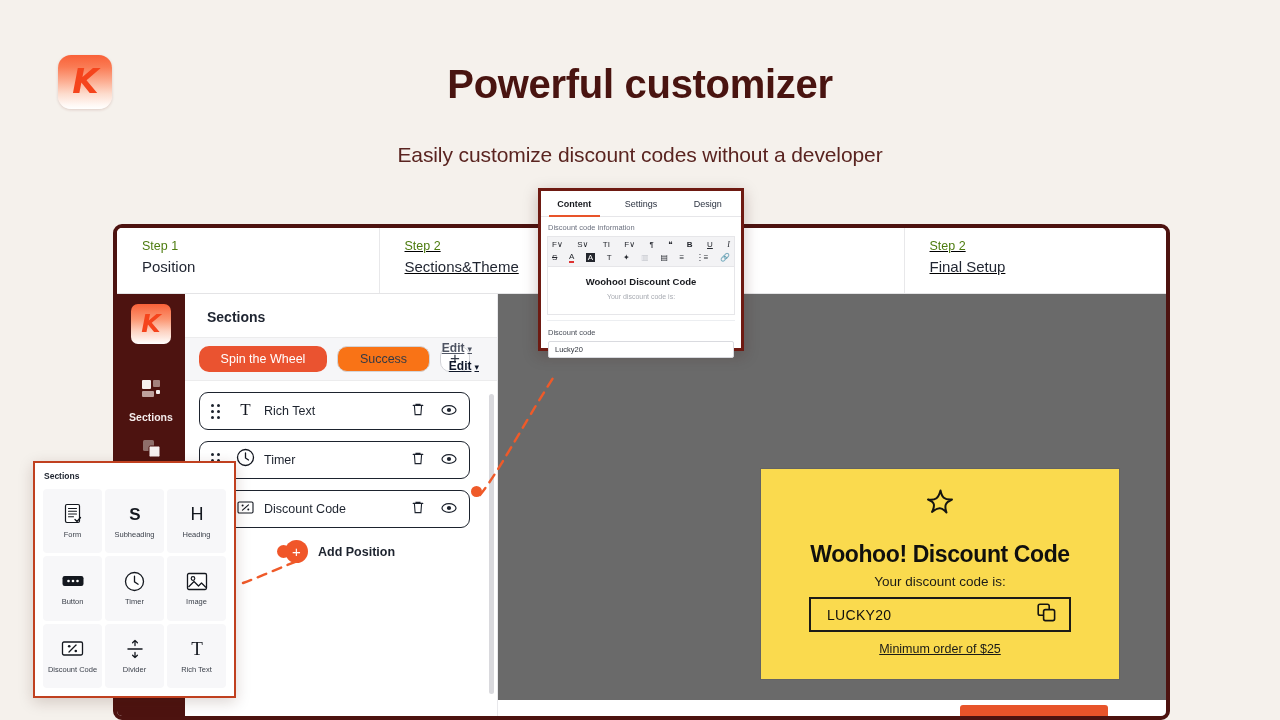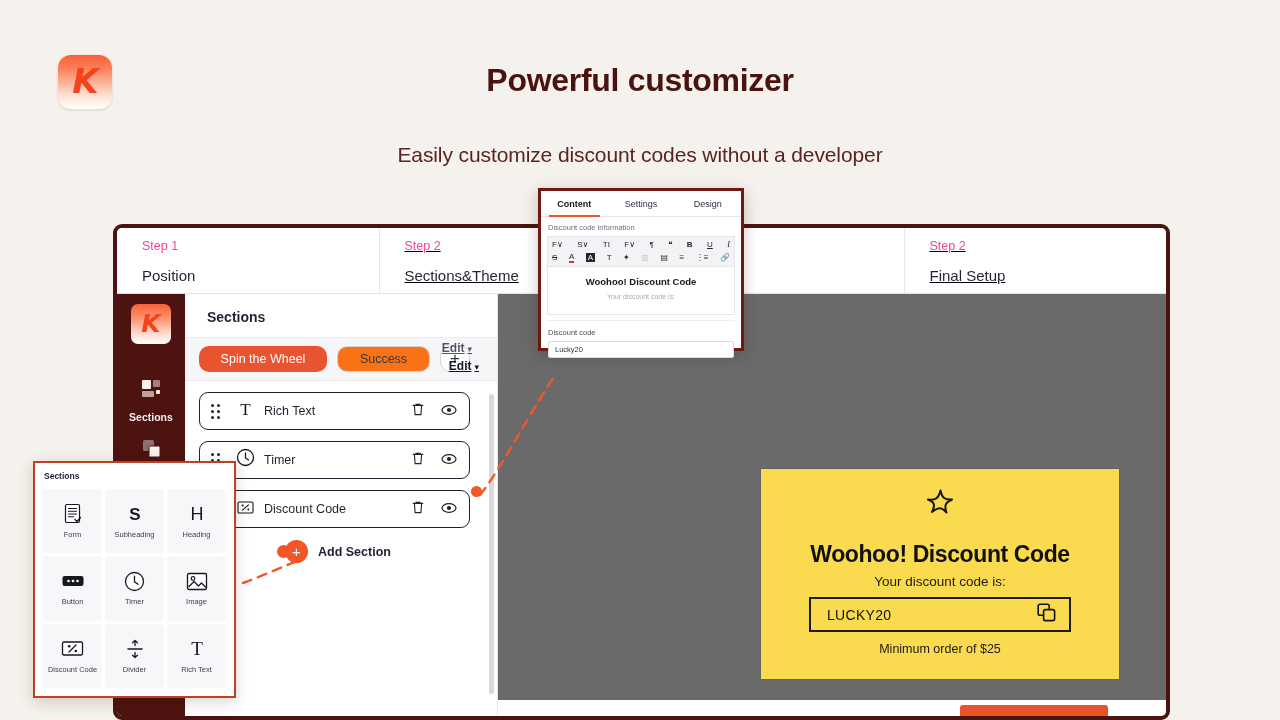--- a/index.html
+++ b/index.html
@@ -20,42 +20,42 @@
     overflow:hidden;
   }
   .logo-badge .k{
     position:absolute;left:0;right:0;top:50%;transform:translateY(-52%);
     text-align:center;font-size:34px;font-weight:700;font-style:italic;
     color:#f5441c;line-height:1;letter-spacing:-1px;
     font-family:"DejaVu Sans","Liberation Sans",sans-serif;
   }
   .hdr-title{
     position:absolute;left:0;right:0;top:62px;text-align:center;
-    font-size:32px;font-weight:700;color:#491410;letter-spacing:-.3px;
+    font-size:40px;font-weight:700;color:#491410;letter-spacing:-.3px;
   }
   .hdr-sub{
     position:absolute;left:0;right:0;top:143px;text-align:center;
     font-size:21px;font-weight:400;color:#5a2420;letter-spacing:-.1px;
   }
 
   
   .app-window{
     position:absolute;left:113px;top:224px;width:1057px;height:496px;
     background:#ffffff;border:4px solid #4d1310;border-radius:9px;
     box-sizing:border-box;overflow:hidden;
   }
   .steps-bar{
     position:absolute;left:0;top:0;right:0;height:66px;background:#fff;
     display:flex;border-bottom:1px solid #e4e4e6;box-sizing:border-box;
   }
   .step{
     flex:1;padding:11px 0 0 25px;box-sizing:border-box;position:relative;
   }
   .step + .step{border-left:1px solid #e8e8ea;text-decoration:underline;}
-  .step .s-lbl{font-size:12.5px;color:#ec4899;margin-bottom:14px;}
+  .step .s-lbl{font-size:12.5px;color:#4d7c0f;margin-bottom:5px;}
   .step .s-val{font-size:15px;color:#1f2430;font-weight:400;}
   .step.active:after{
     content:"";position:absolute;left:25px;bottom:18px;width:60px;height:2px;background:#e8542a;
   }
 
   .work{position:absolute;left:0;top:66px;right:0;bottom:0;display:flex;}
 
   
   .sidebar{
     width:68px;background:#4d1310;flex:0 0 68px;position:relative;
@@ -151,21 +151,21 @@
   }
   .ycard .codebox{
     position:absolute;left:48px;top:128px;width:262px;height:35px;border:2px solid #1b1b17;
     box-sizing:border-box;display:flex;align-items:center;
   }
   .ycard .codebox .code{
     margin-left:16px;font-size:14px;font-weight:500;color:#10100e;letter-spacing:.3px;
   }
   .ycard .codebox .copy{margin-left:auto;margin-right:13px;}
   .ycard .minorder{
-    position:absolute;left:0;right:0;top:173px;text-align:center;font-size:12.5px;color:#1b1b17;
+    position:absolute;left:0;right:0;top:173px;text-align:center;font-size:12.5px;color:#1b1b17;text-decoration:underline;
   }
   .bottom-strip{
     position:absolute;left:0;right:0;bottom:0;height:16px;background:#fff;
   }
   .bottom-btn{
     position:absolute;right:58px;bottom:0;width:148px;height:11px;background:#e8542a;border-radius:3px 3px 0 0;
   }
 
   
   .editor-panel{
@@ -387,21 +387,21 @@
                 <svg width="16" height="12" viewBox="0 0 16 12">
                     <ellipse cx="8" cy="6" rx="7" ry="4.4" fill="none" stroke="#1d232e" stroke-width="1.2"></ellipse>
                     <circle cx="8" cy="6" r="2.1" fill="#1d232e"></circle>
                   </svg>
               </span>
             </span>
           </div>
 
           <div class="addsec">
             <span class="bubble">+</span>
-            <span class="lbl">Add Section</span>
+            <span class="lbl">Add Position</span>
           </div>
         </div>
 
         <div class="scrollbar"></div>
       </div>
 
       <div class="preview">
         <div class="ycard">
           <div class="star">
             <svg width="40" height="38" viewBox="0 0 40 38">

